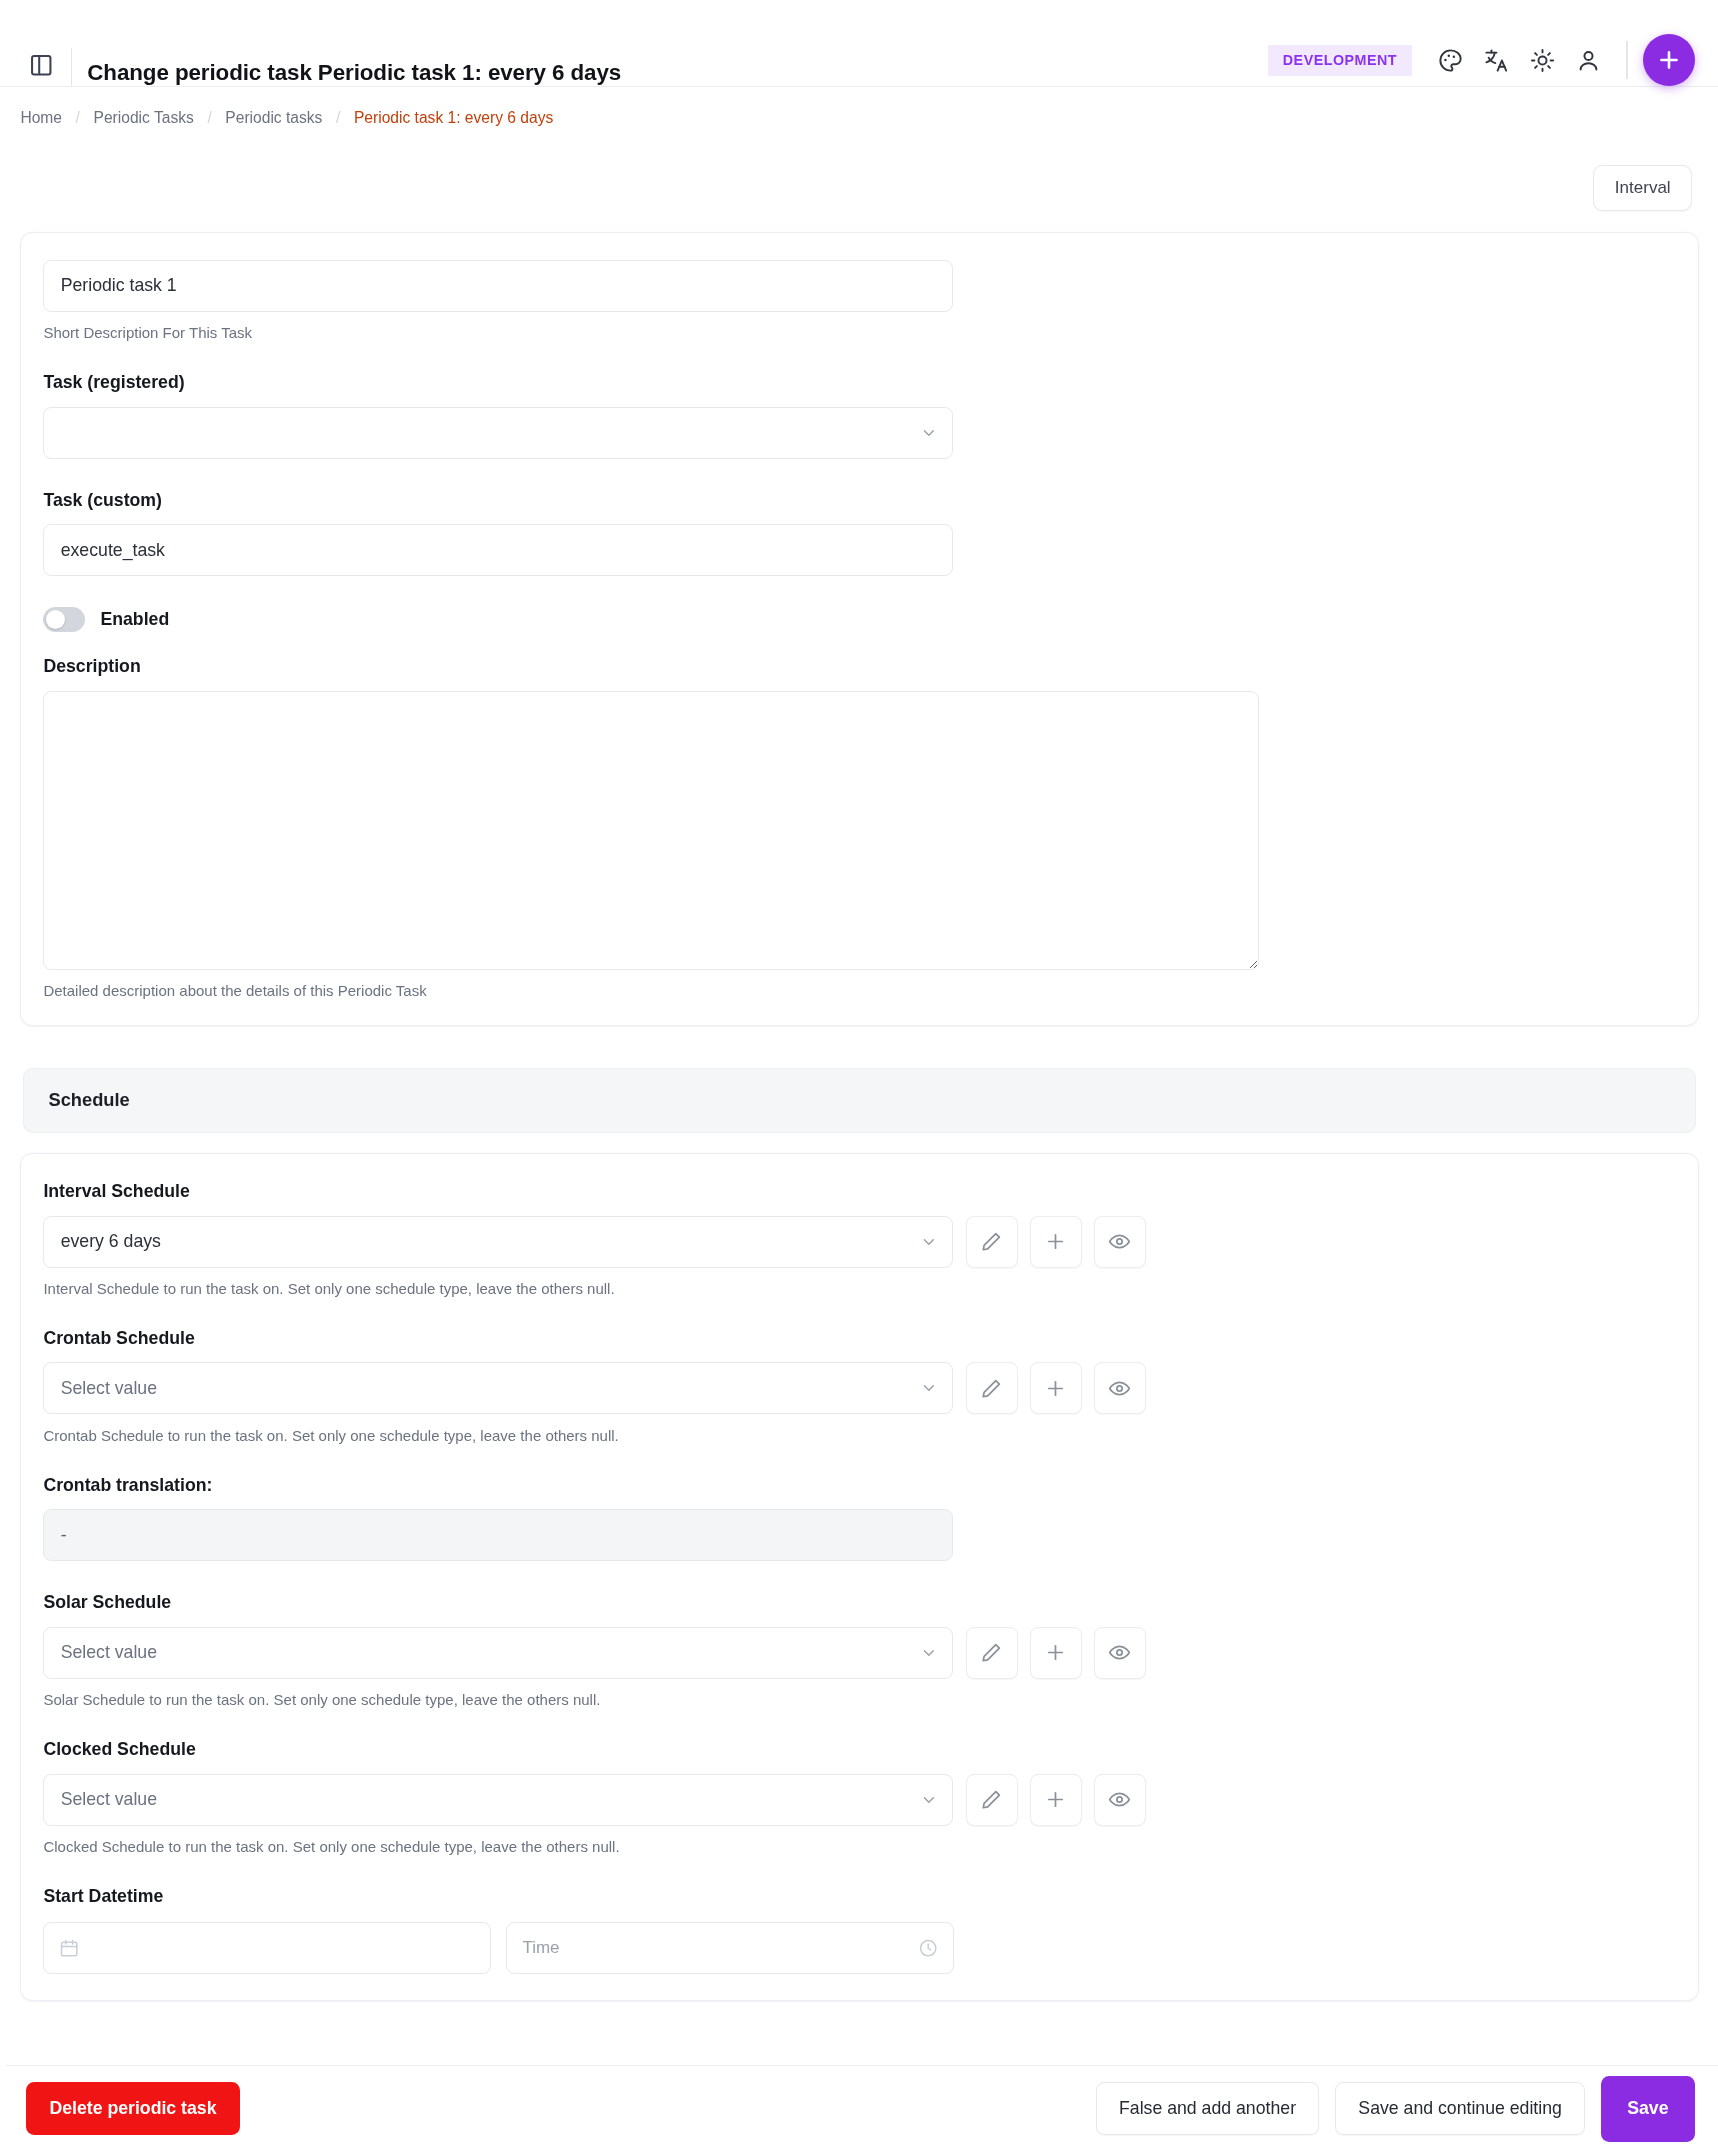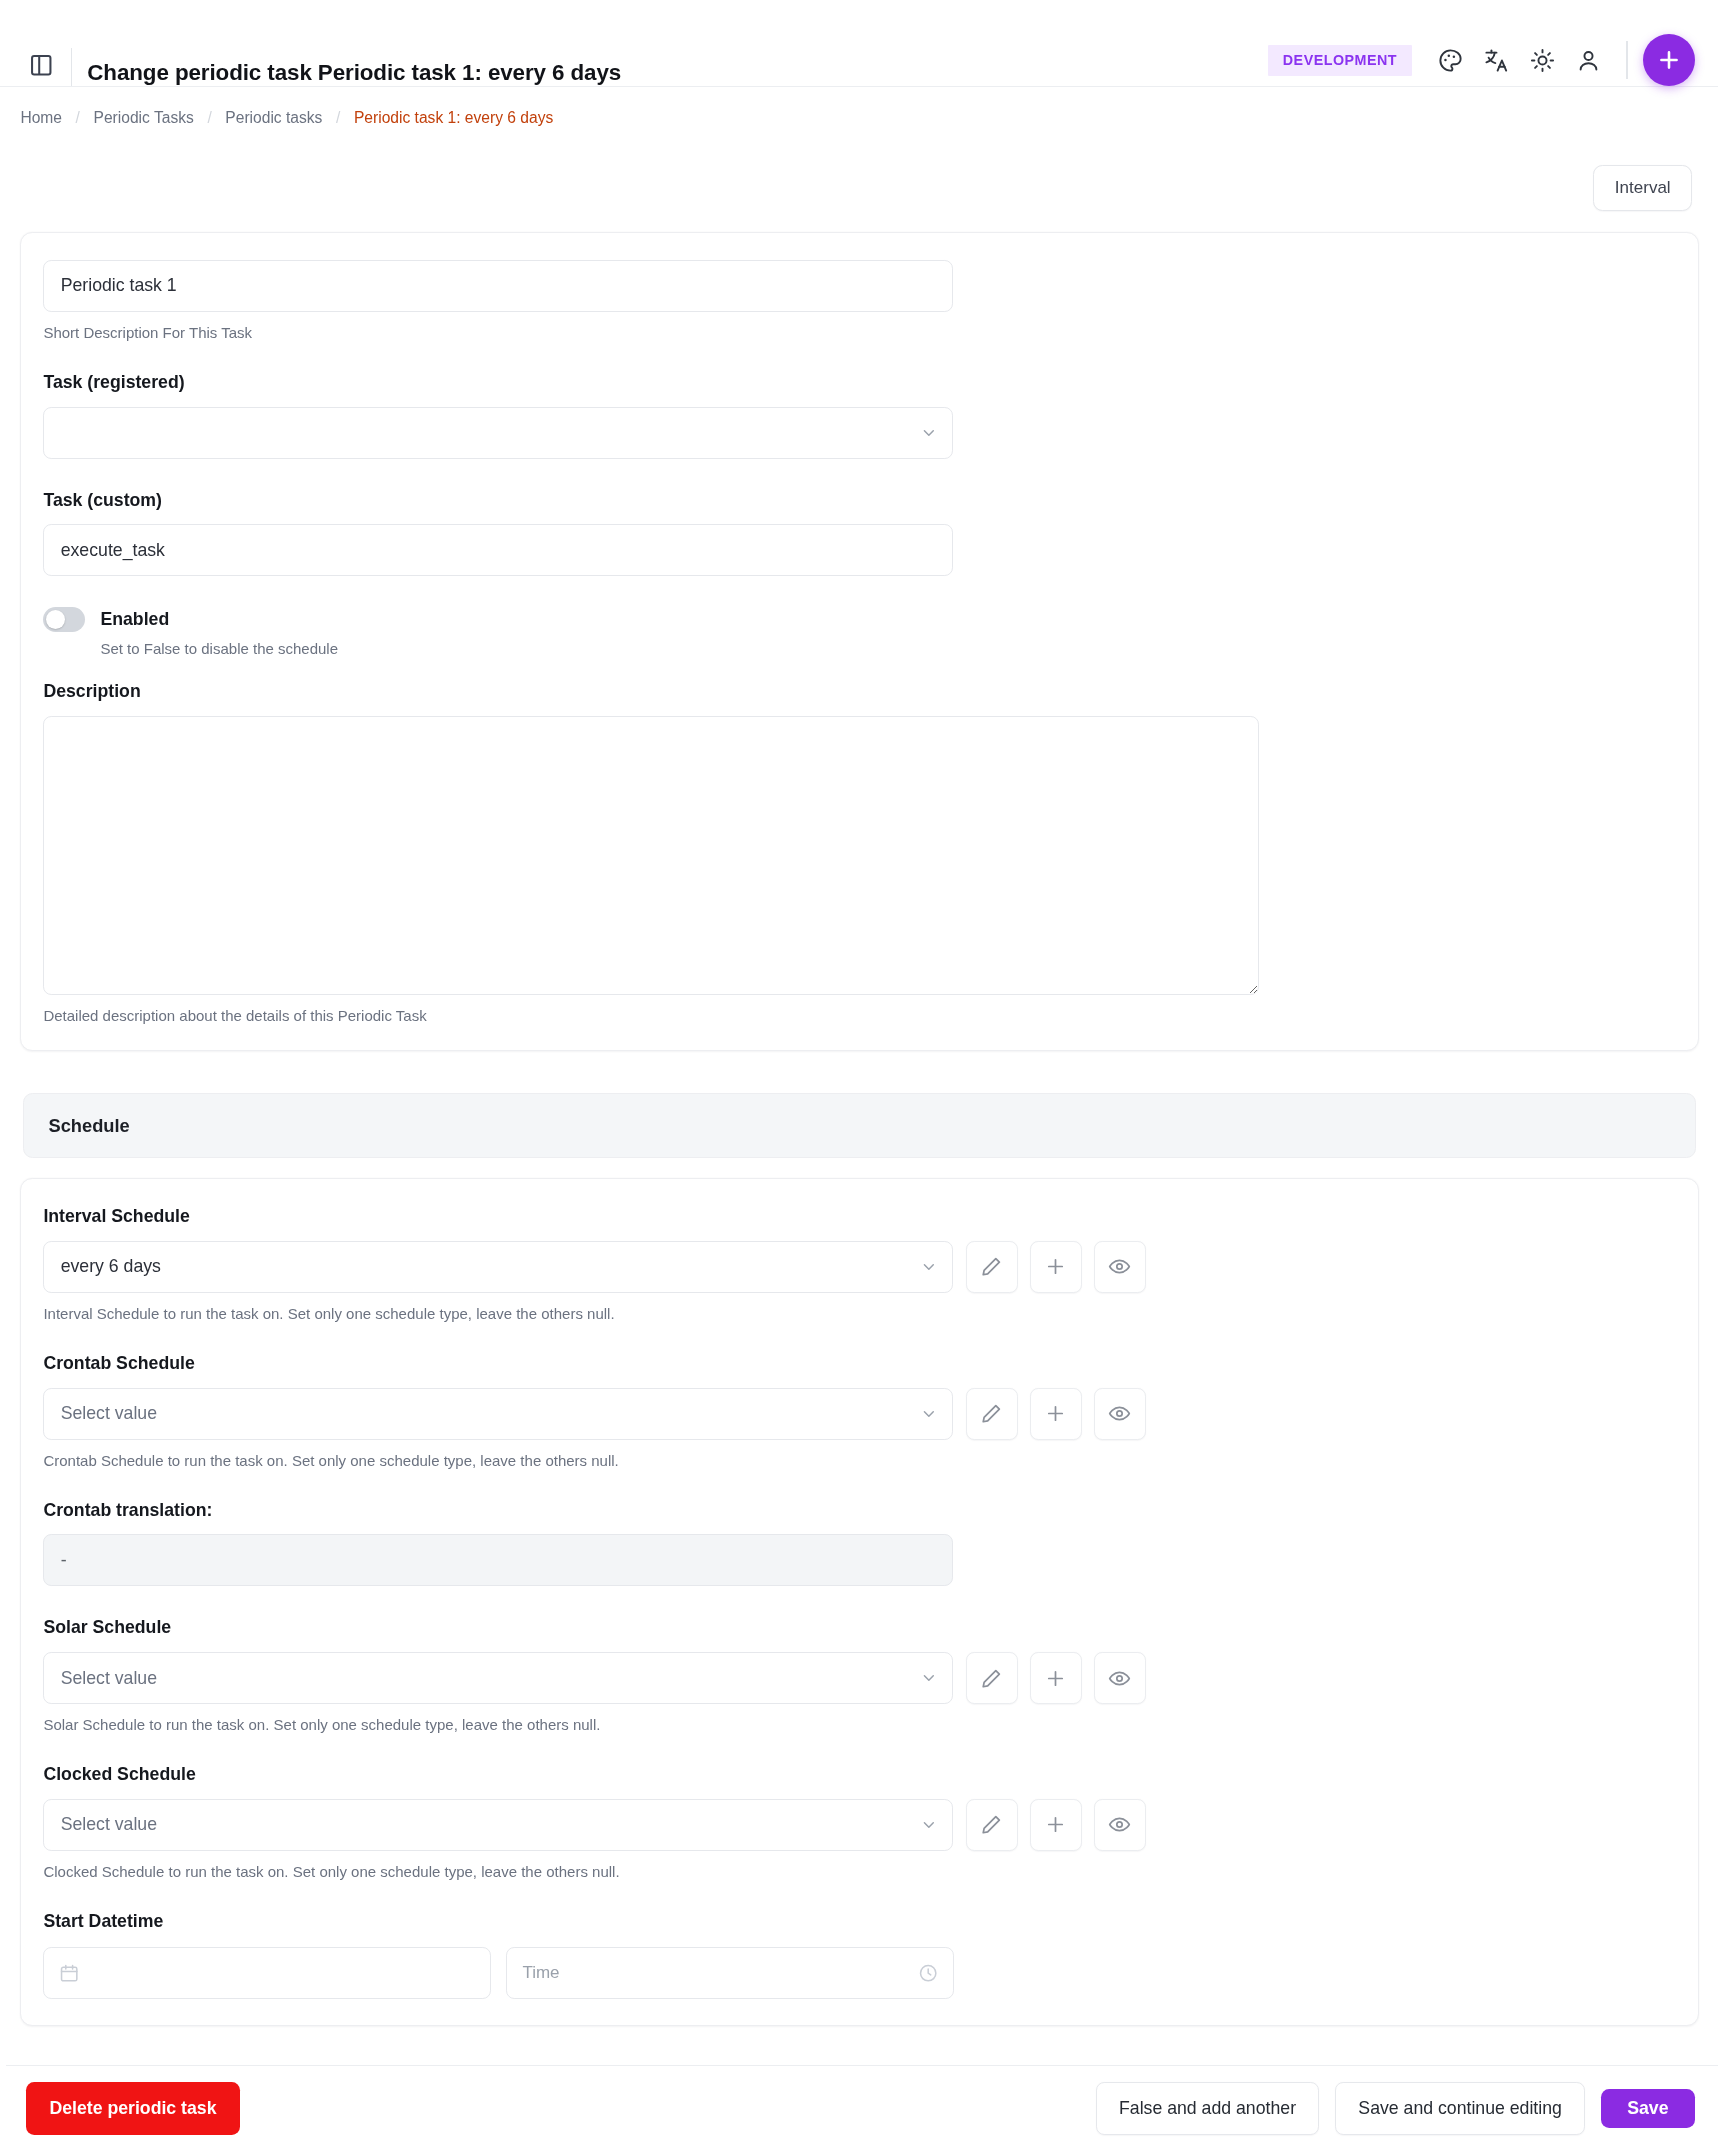--- a/index.html
+++ b/index.html
@@ -186,21 +186,21 @@
     padding: 0 23px; height: 53px; font-weight:600;
   }
   .footer-right { margin-left:auto; display:flex; align-items:center; gap: 16.3px; }
   .btn-ghost {
     background:#fff; color:#262b33; border:1.4px solid #e6e8ec;
     padding: 0 22px; height: 53px;
     box-shadow: 0 0.7px 1.4px rgba(16,24,40,.04);
   }
   .btn-primary {
     background:#8b2be2; color:#fff; border:none;
-    padding: 0 26px; height: 39px; font-weight:600;
+    padding: 0 26px; height: 66px; font-weight:600;
   }
 </style>
 </head>
 <body>
 
 <div class="page">
 
   <div class="topbar">
     <div class="panel-toggle">
       <svg viewBox="0 0 24 24" fill="none" stroke="#3c4250" stroke-width="2">
@@ -300,21 +300,20 @@
 
     <div class="gap46"></div>
 
     <div class="field">
       <div class="toggle-row">
         <div class="toggle">
           <div class="knob"></div>
         </div>
         <span class="toggle-label">Enabled</span>
       </div>
-      <span class="toggle-help">Set to False to disable the schedule</span>
     </div>
 
     <div class="gap36"></div>
 
     <div class="field">
       <span class="label">Description</span>
       <textarea class="desc" style=""></textarea>
       <span class="helptext">Detailed description about the details of this Periodic Task</span>
     </div>
 

